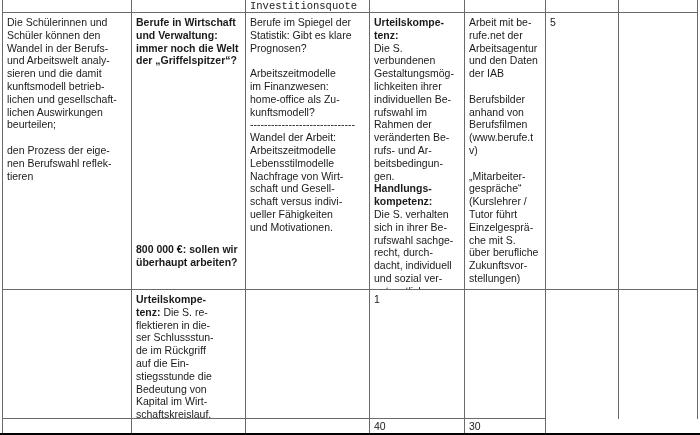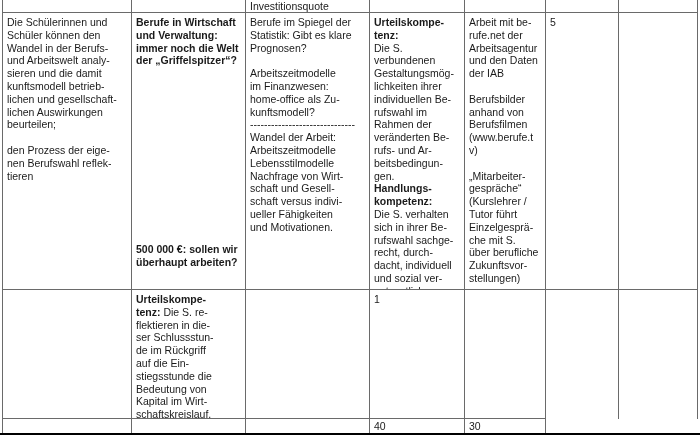--- a/index.html
+++ b/index.html
@@ -8,21 +8,21 @@
           color:#1a1a1a; font-size:10.5px; line-height:12.8px;}
   .grid{position:absolute; left:2px; top:0; width:696px;
         display:grid;
         grid-template-columns:129px 114px 124px 95px 81px 73px 79px;
         grid-template-rows:13px 277px 129px 14px;
         border-left:1px solid #6a6a6a;
         box-sizing:border-box;}
   .cell{border-right:1px solid #6a6a6a; border-bottom:1px solid #6a6a6a;
         box-sizing:border-box; overflow:hidden;
         white-space:pre-line; padding:3px 2px 0 4px;}
-  .r0{padding-top:0; line-height:13px;}
+  .r0{padding-top:0; line-height:13px;font-family:Liberation Mono, monospace;}
   .r3{border-bottom:none; padding-top:1px;}
   .b{font-weight:bold;}
   .lh15{line-height:15px;}
   .gap-block{margin-top:176px; display:block;}
   .bottom-rule{position:absolute; left:0; bottom:0; width:700px; height:2px; background:#000;}
 </style>
 </head>
 <body>
 
 <div class="screen">
@@ -45,21 +45,21 @@
 lichen und gesellschaft-
 lichen Auswirkungen
 beurteilen;
 
 den Prozess der eige-
 nen Berufswahl reflek-
 tieren</span></div>
     <div class="cell"><span class="b">Berufe in Wirtschaft
 und Verwaltung:
 immer noch die Welt
-der „Griffelspitzer“?</span><span class="b gap-block">500 000 €: sollen wir
+der „Griffelspitzer“?</span><span class="b gap-block">800 000 €: sollen wir
 überhaupt arbeiten?</span></div>
     <div class="cell"><span>Berufe im Spiegel der
 Statistik: Gibt es klare
 Prognosen?
 
 Arbeitszeitmodelle
 im Finanzwesen:
 home-office als Zu-
 kunftsmodell?
 ------------------------------

